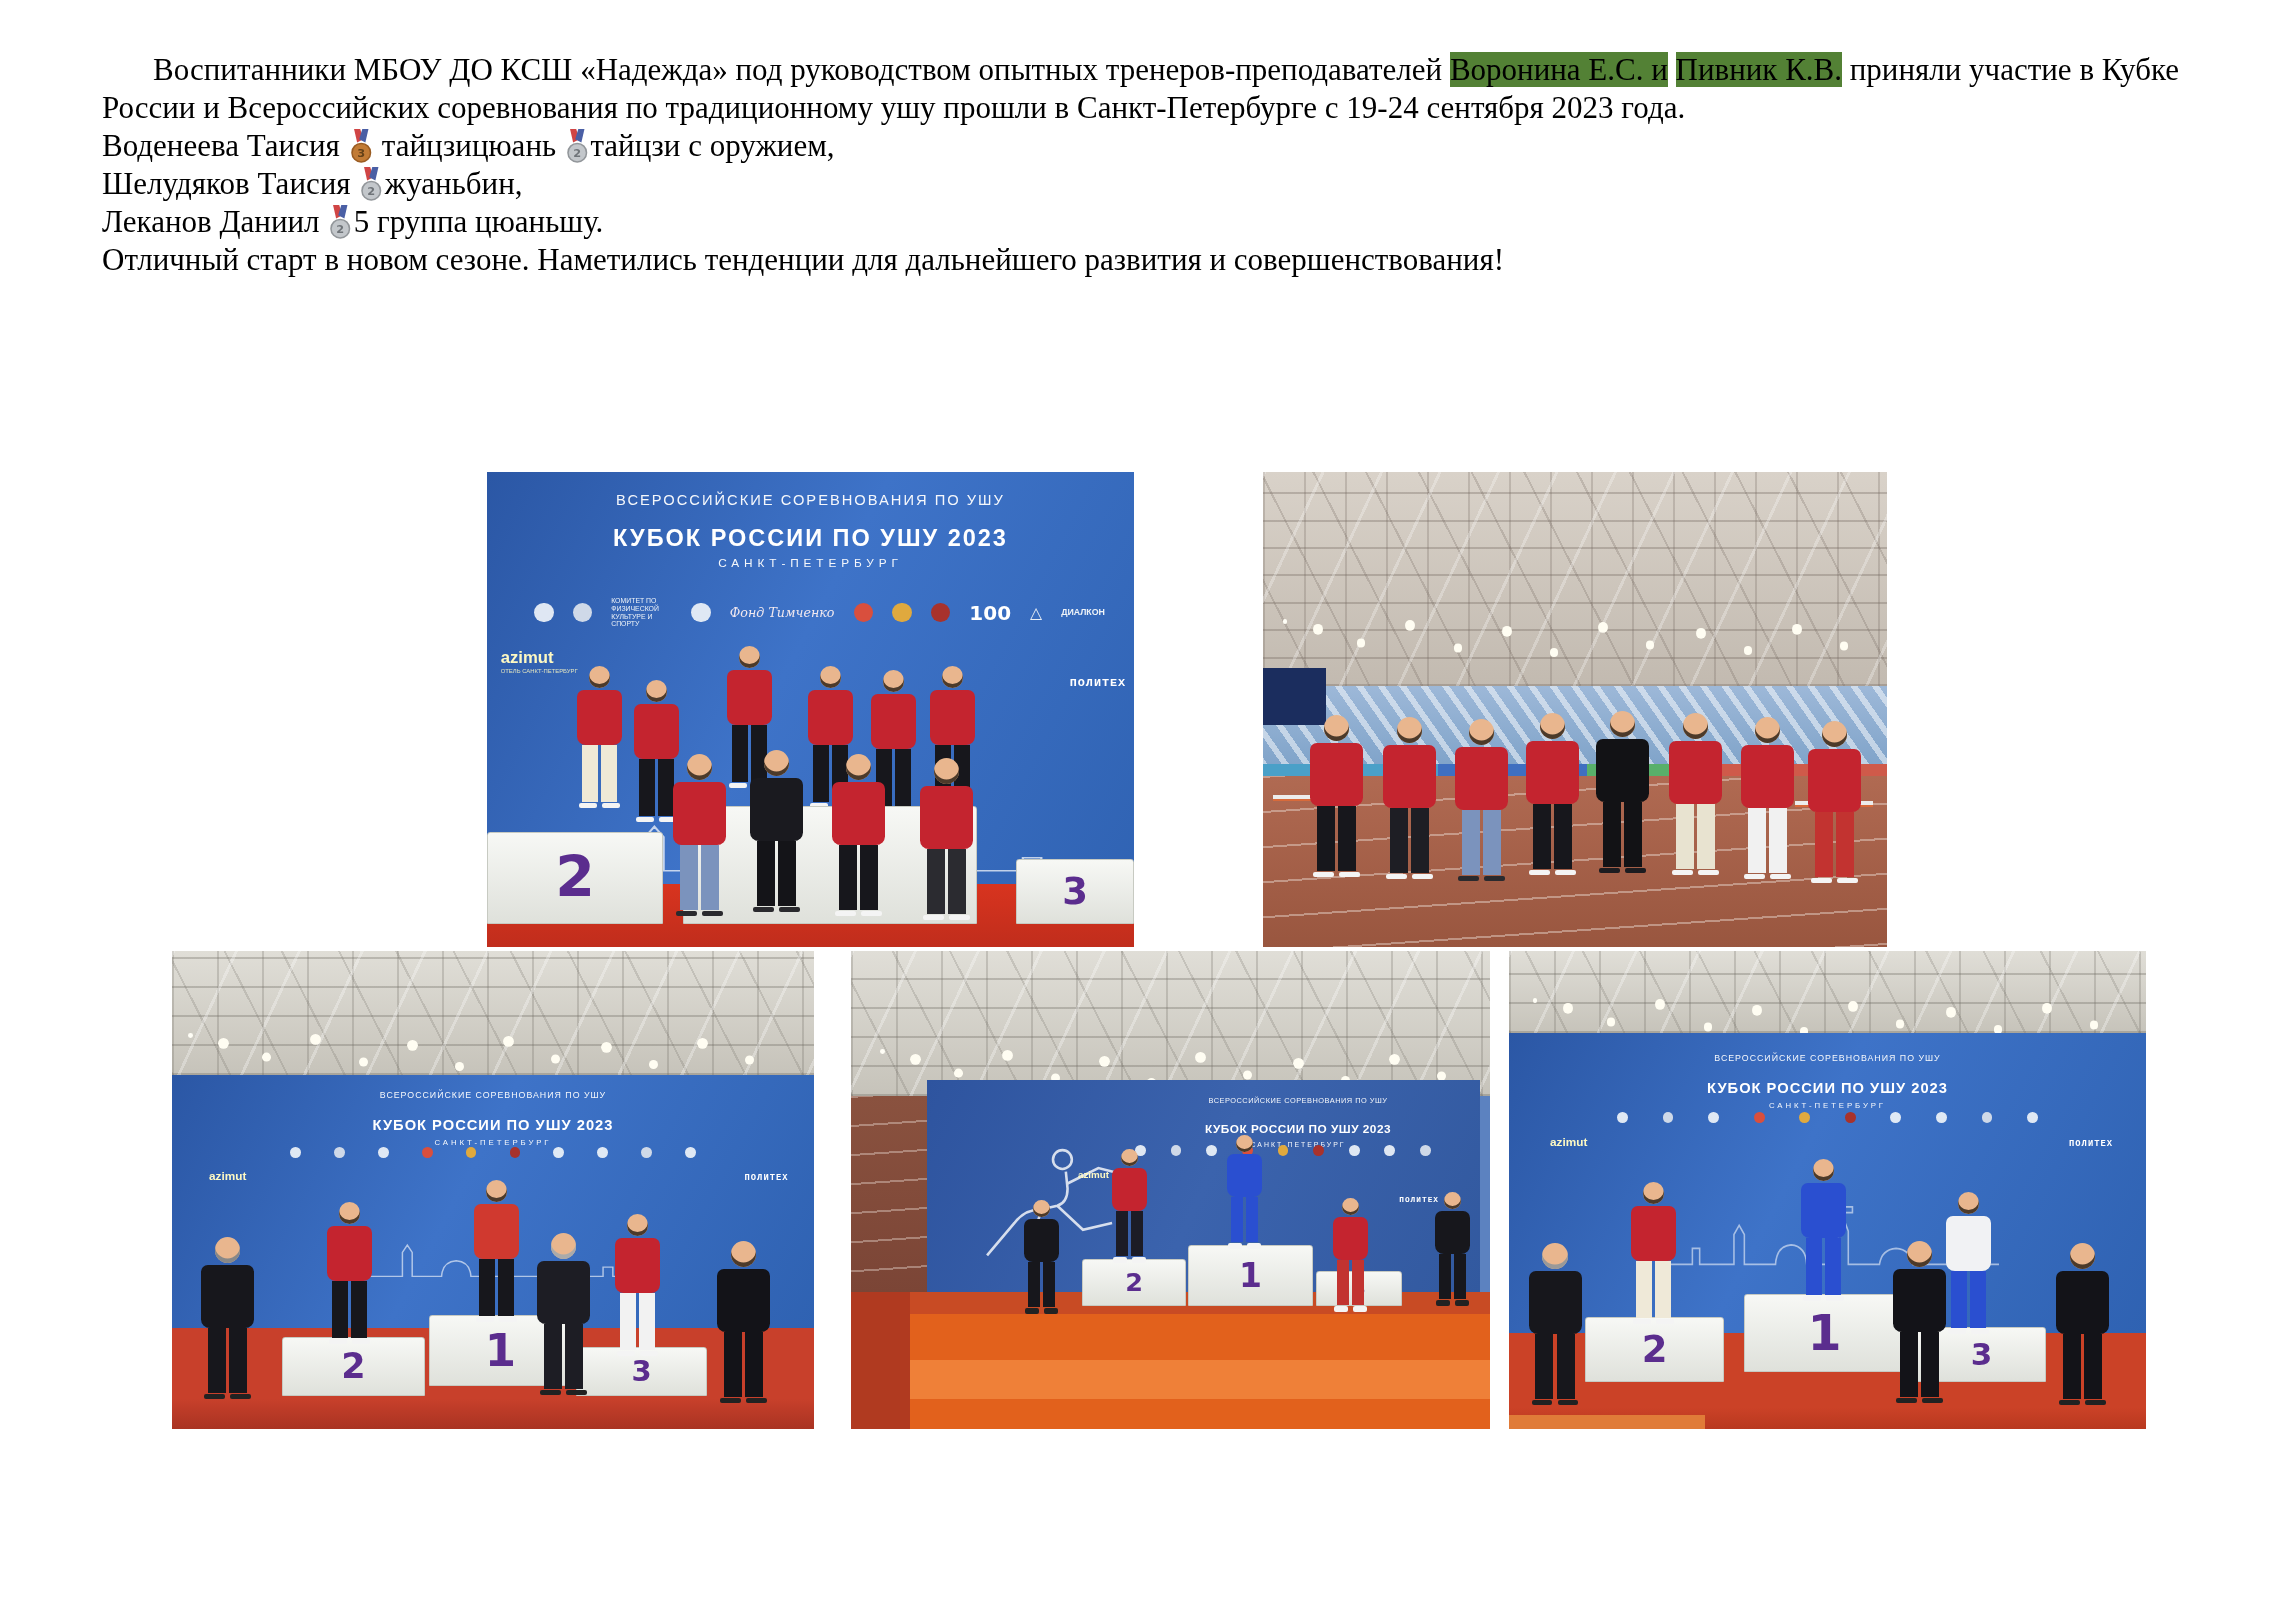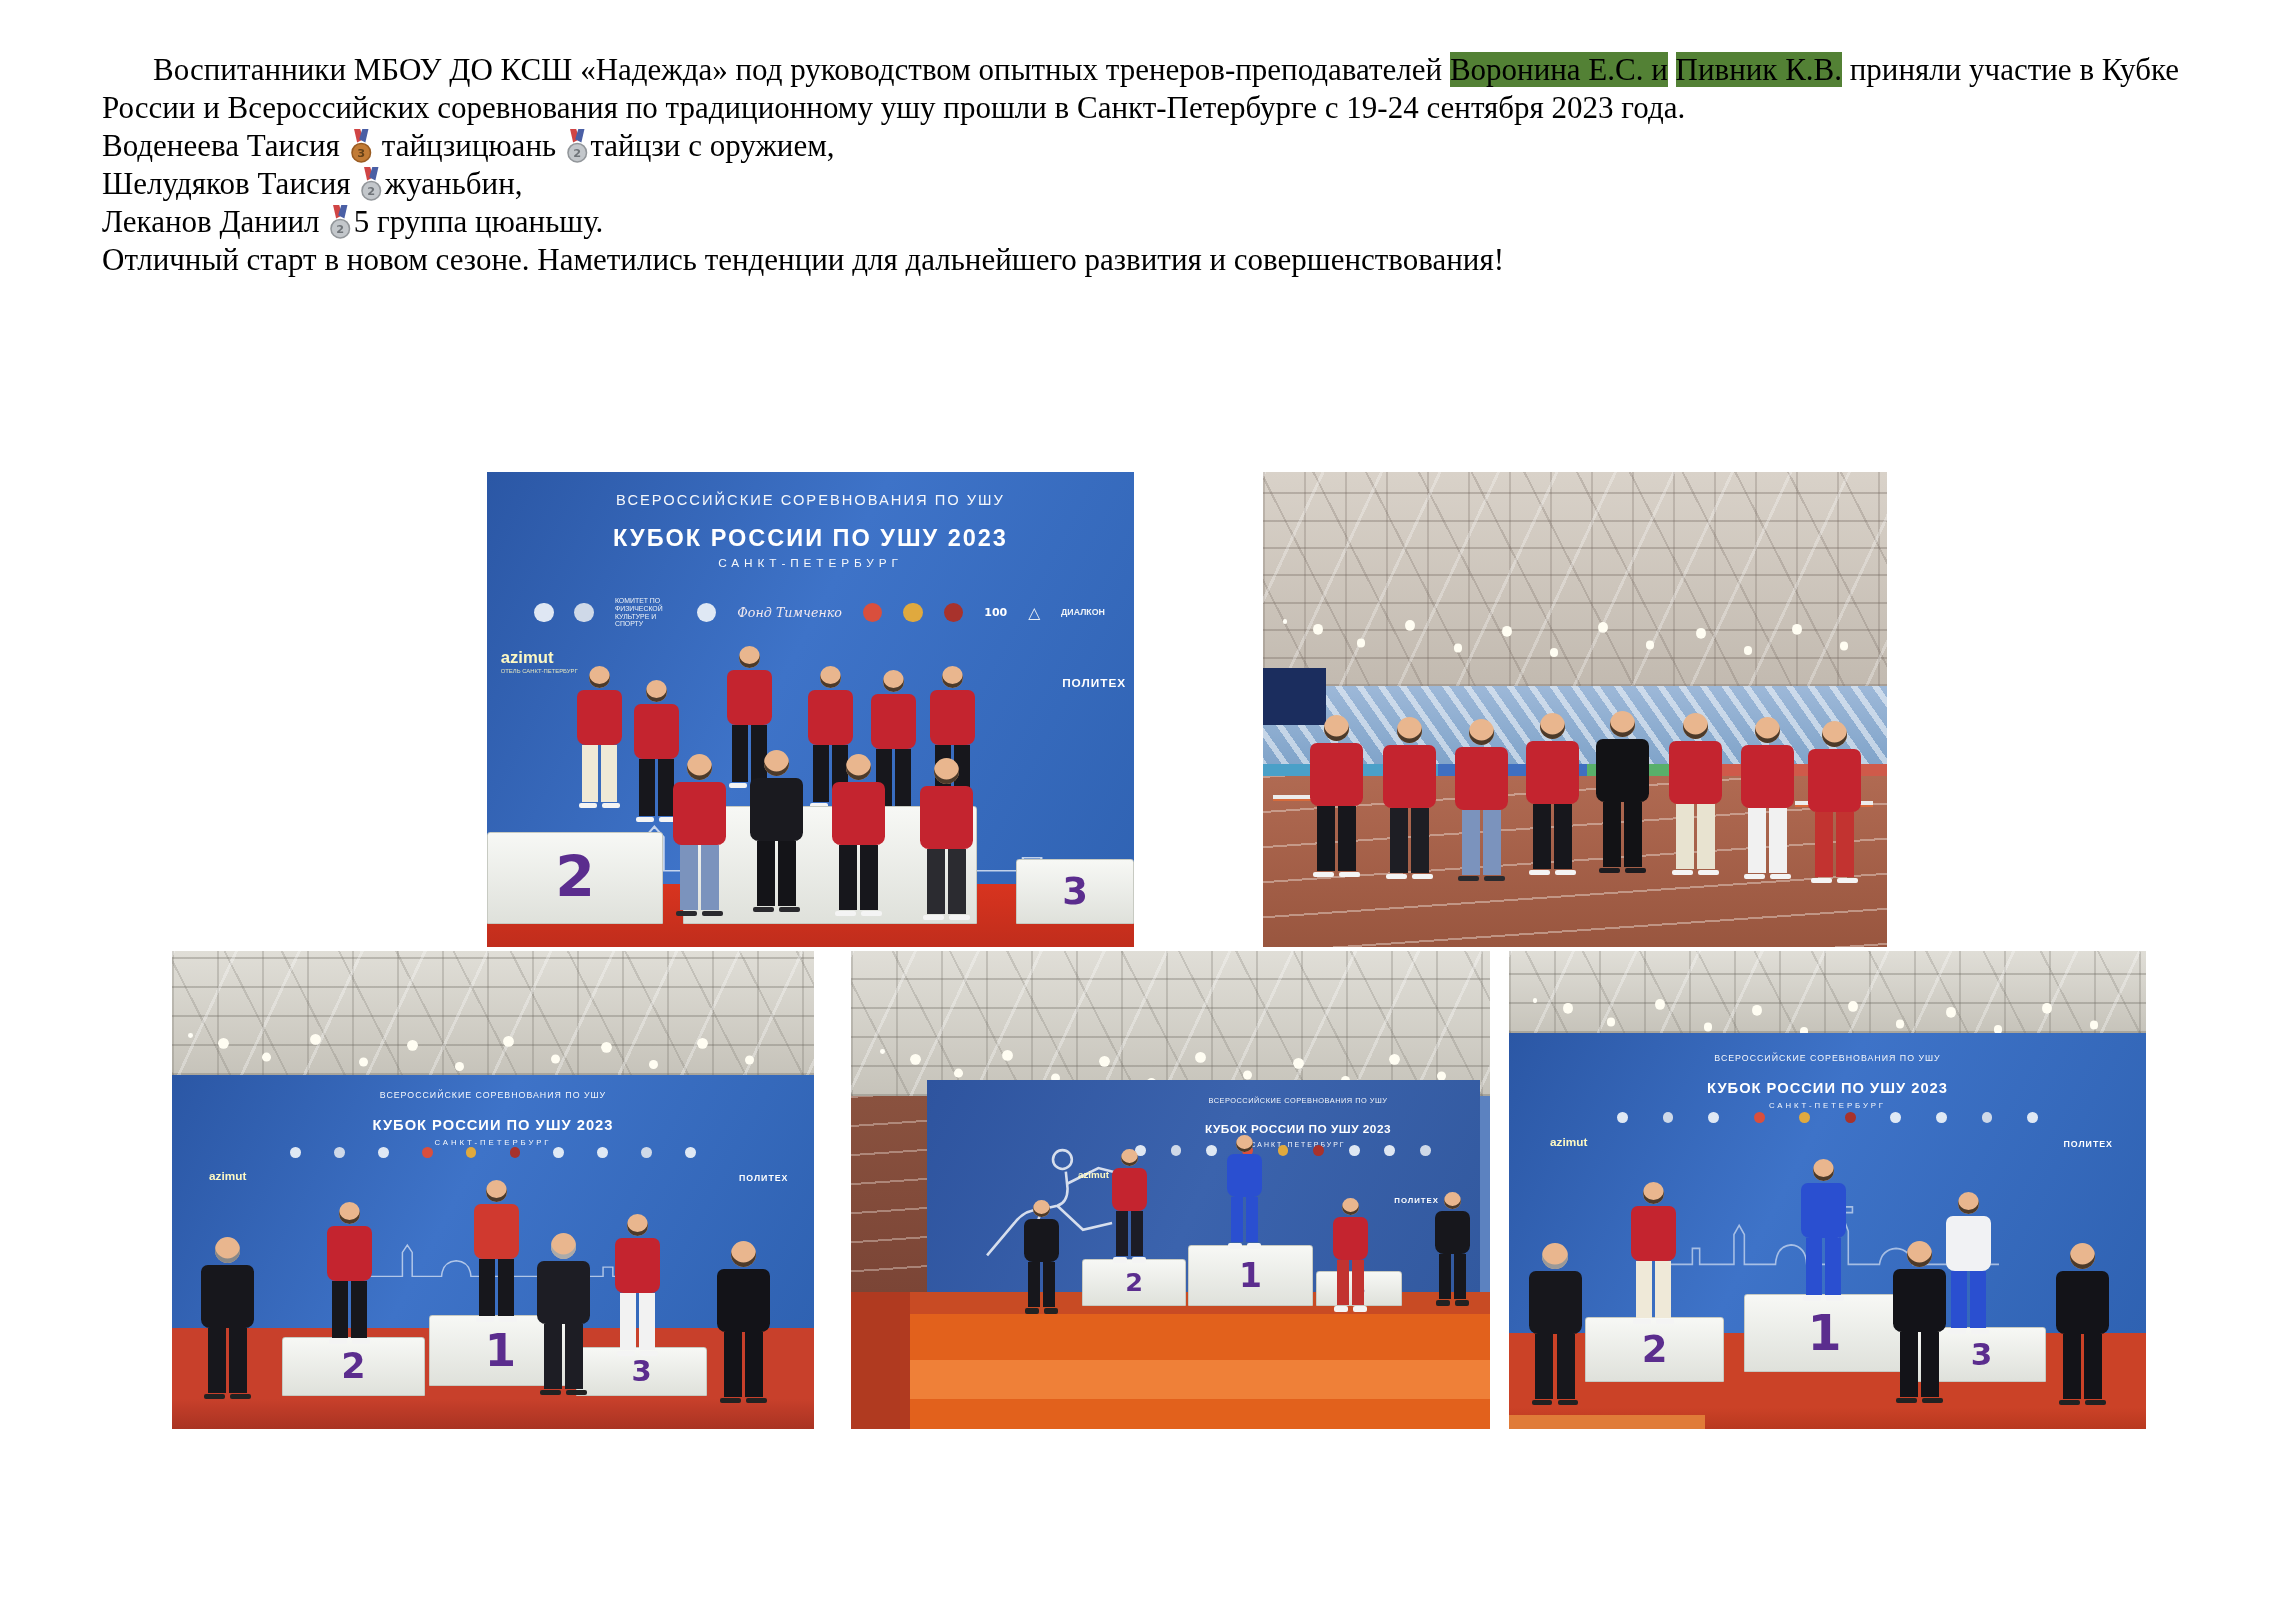--- a/index.html
+++ b/index.html
@@ -46,25 +46,25 @@
   .banner.tiny .b1{font-size:7.4px;letter-spacing:0.5px;} .banner.tiny .b2{font-size:11.8px;letter-spacing:0.5px;}
   .banner.tiny .b3{font-size:6.9px;letter-spacing:2px;}
   .dots{display:flex;align-items:center;justify-content:space-between;}
   .dot{border-radius:50%;background:rgba(238,243,248,.92);flex:none;}
   .dots.big .dot{width:19.6px;height:19.6px;}
   .dots.small .dot{width:10.8px;height:10.8px;}
   .dot.red{background:#d94f3d;} .dot.gold{background:#e0a93e;} .dot.darkred{background:#a8322c;}
   .dot.blue{background:#cfd9e8;}
   .sp-minitext{color:#eef3f8;font-family:"Liberation Sans",sans-serif;font-size:6.9px;line-height:7.8px;}
   .sp-script{color:#f2e9ef;font-family:"DejaVu Serif",serif;font-style:italic;font-size:12.7px;}
-  .sp-100{color:#fff;font-family:"DejaVu Sans",sans-serif;font-weight:bold;font-size:11px;}
+  .sp-100{color:#fff;font-family:"DejaVu Sans",sans-serif;font-weight:bold;font-size:20px;}
   .sp-tri{color:#e8eef5;font-size:15.7px;font-family:"DejaVu Sans",sans-serif;}
   .azimut{color:#fef9c3;font-family:"Liberation Sans",sans-serif;font-weight:bold;}
   .azimut .az-sub{font-weight:normal;opacity:.85;}
-  .politeh{color:#fff;font-family:Liberation Sans, sans-serif;font-weight:bold;letter-spacing:1px;}
+  .politeh{color:#fff;font-family:Liberation Mono, monospace;font-weight:bold;letter-spacing:1px;}
   .pod{position:absolute;background:linear-gradient(#f7f8f5,#dfe1db);border:1px solid #c7cac2;
        display:flex;align-items:center;justify-content:center;border-radius:2.9px 2.9px 0 0;}
   .pod .num{font-family:"DejaVu Sans",sans-serif;font-weight:bold;color:#5b2d8e;line-height:1;}
   .floor-red{background:linear-gradient(#d8341f,#c02d1c);}
   .skyline,.wushu{position:absolute;}
 
   
   .person{position:absolute;}
   .person .ph{width:var(--hd);height:var(--hd);border-radius:50%;
               background:var(--skin,#e9b68e);margin:0 auto;

